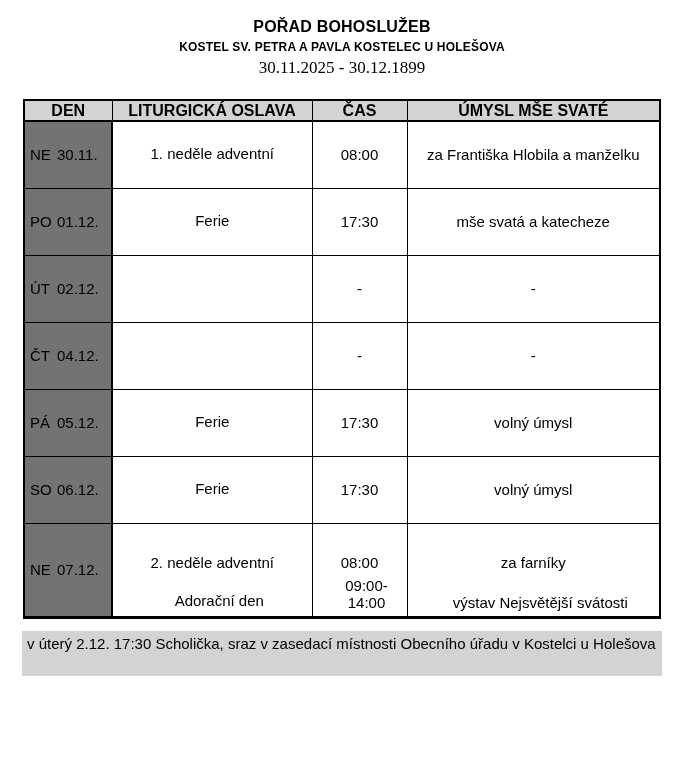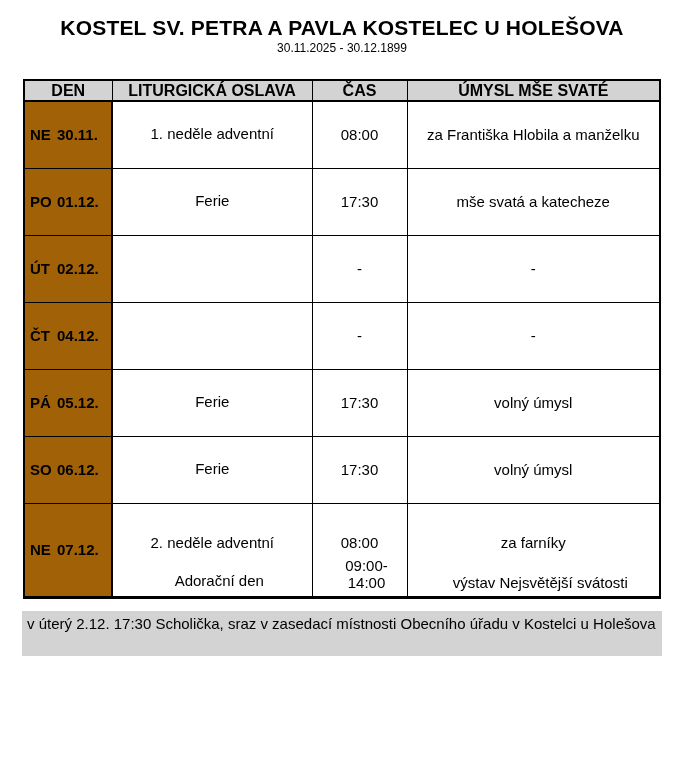--- a/index.html
+++ b/index.html
@@ -8,22 +8,22 @@
     background: #ffffff;
     color: #000000;
     font-family: "Liberation Sans", sans-serif;
     overflow: hidden;
   }
   .page { width: 684px; height: 768px; position: relative; }
 
   
   .titles { padding-top: 17px; text-align: center; }
   .title-main   { font-size: 16px; font-weight: bold; line-height: 20px; letter-spacing: 0.2px; }
-  .title-church { font-size: 21px; font-weight: bold; line-height: 21px; letter-spacing: 0.2px; }
-  .title-dates  { font-size: 12px; font-weight: normal; line-height: 20px; }
+  .title-church { font-size: 12px; font-weight: bold; line-height: 21px; letter-spacing: 0.2px; }
+  .title-dates  { font-size: 17px; font-weight: normal; line-height: 20px; font-family: Liberation Serif, serif; }
 
   
   table.schedule {
     width: 636px;
     margin: 21px auto 0 auto;
     border-collapse: collapse;
     border: 2px solid #000;
     border-bottom-width: 3px;
     table-layout: fixed;
   }
@@ -46,25 +46,25 @@
     border: 1px solid #000;
     vertical-align: middle;
     text-align: center;
     font-size: 15px;
     overflow: hidden;
   }
   tr.row td { height: 67px; }
   tr.row-tall td { height: 94px; }
 
   td.day {
-    background: #a16207;
+    background: #737373;
     border-right: 2px solid #000;
     text-align: left;
     padding-left: 5px;
-    font-weight: bold;
+    font-weight: normal;
     white-space: nowrap;
   }
   td.day .abbr { display: inline-block; width: 27px; }
   td.lit { line-height: 1.25; padding: 0 0; }
 
   
   .stack {
     height: 84px;
     display: flex;
     flex-direction: column;
@@ -84,20 +84,21 @@
     padding: 2px 5px 3px 5px;
     min-height: 45px;
   }
 </style>
 </head>
 <body>
 
 <div class="page">
 
   <div class="titles">
+    <div class="title-main">POŘAD BOHOSLUŽEB</div>
     <div class="title-church">KOSTEL SV. PETRA A PAVLA KOSTELEC U HOLEŠOVA</div>
     <div class="title-dates">30.11.2025 - 30.12.1899</div>
   </div>
 
   <table class="schedule">
     <colgroup>
       <col class="c-den">
         <col class="c-lit">
         <col class="c-cas">
         <col class="c-umysl">

